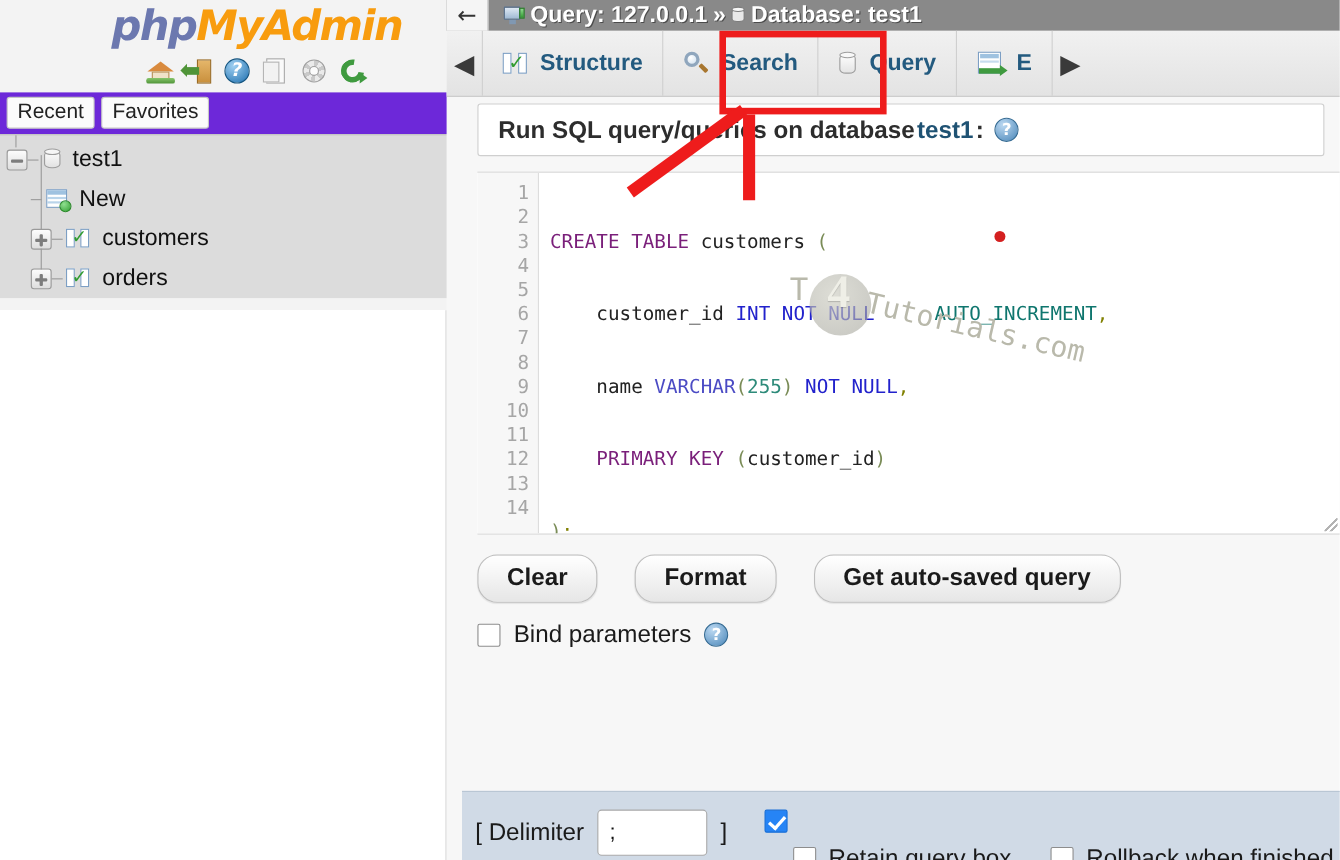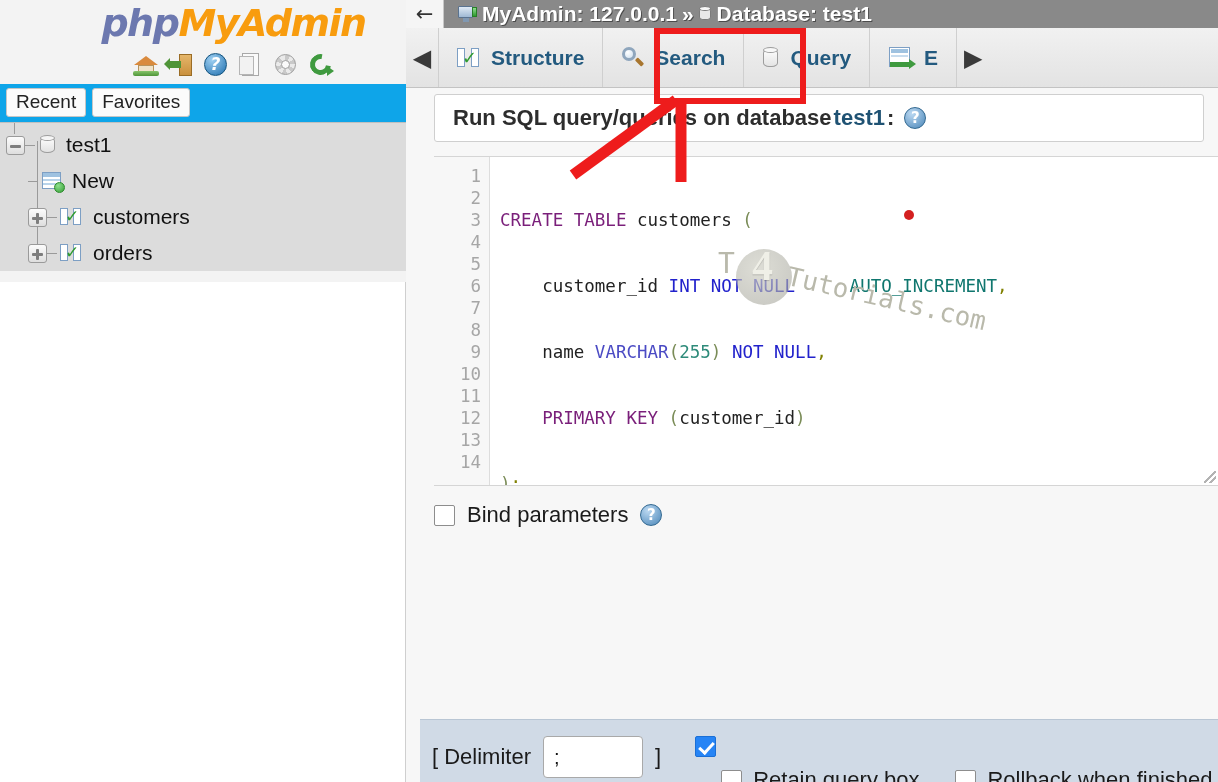--- a/index.html
+++ b/index.html
@@ -41,21 +41,21 @@
     justify-content: center;
     align-items: center;
     gap: 9px;
     height: 38px;
   }
 
   #quick-tabs {
     display: flex;
     gap: 6px;
     padding: 4px 6px 5px 6px;
-    background: #0ea5e9;
+    background: #6d28d9;
   }
   .qtab {
     border: 1px solid #c6c6c6;
     border-radius: 3px;
     background: #fbfbfb;
     padding: 2px 9px 3px 9px;
     font-size: 19px;
     color: #222;
     cursor: pointer;
   }
@@ -543,21 +543,21 @@
   <div id="main">
 
     <div id="topbar">
       <div id="back-btn">←</div>
       <div id="server-title">
         <span class="ico-monitor">
             <i class="scr"></i>
             <i class="std"></i>
             <i class="grn"></i>
           </span>
-        <span>MyAdmin: 127.0.0.1</span>
+        <span>Query: 127.0.0.1</span>
         <span>»</span>
         <span class="ico-dbwhite">
             <i class="b"></i>
             <i class="t"></i>
           </span>
         <span>Database: test1</span>
       </div>
     </div>
 
     <div id="tabbar">
@@ -647,20 +647,25 @@
 
           <div id="wm-circle"></div>
           <div id="wm-T">T</div>
           <div id="wm-4">4</div>
           <div id="wm-tail">Tutorials.com</div>
         </div>
 
         <div id="resize-grip"></div>
       </div>
 
+      <div id="btnrow">
+        <div class="pillbtn">Clear</div>
+        <div class="pillbtn">Format</div>
+        <div class="pillbtn">Get auto-saved query</div>
+      </div>
 
       <div id="bindrow">
         <span class="cbox"></span>
         <span class="cblabel">Bind parameters</span>
         <span class="help-icon">?</span>
       </div>
 
       <div id="bluepanel">
         <div id="delrow">
           <div id="delleft">

